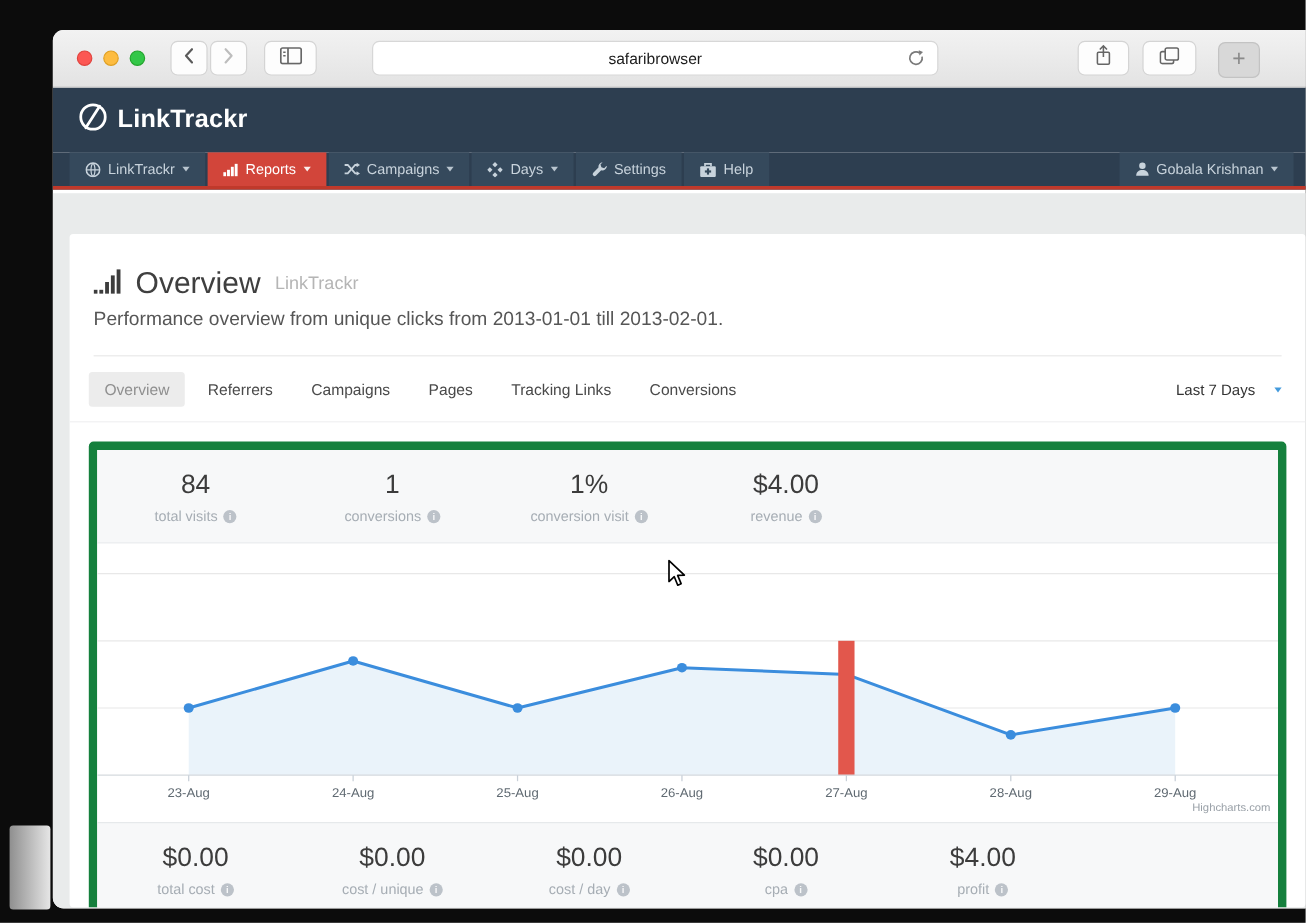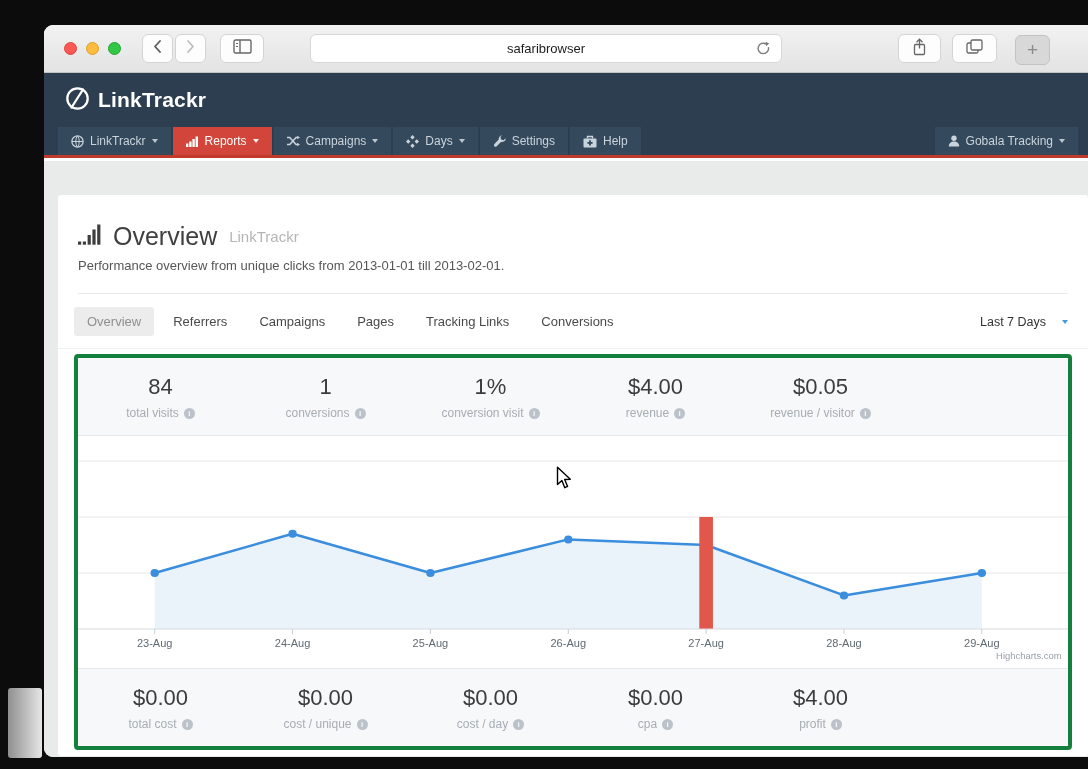--- a/index.html
+++ b/index.html
@@ -63,33 +63,33 @@
 
   
   .page { position:absolute; top:136px; bottom:0; left:0; right:0; background:#e9ebeb; }
   .card { position:absolute; left:14px; right:14px; top:34px; bottom:1px;
     background:#fff; border-radius:3px; overflow:hidden; }
 
   .title-sec { padding:27px 20px 0 20px; }
   .title-row { display:flex; align-items:center; gap:10px; }
   .page-title { font-size:25px; color:#3f3f3f; }
   .title-suffix { font-size:15px; color:#b5b5b5; margin-left:2px; }
-  .subtitle { font-size:13px; color:#565656; margin-top:7px; }
+  .subtitle { font-size:16px; color:#565656; margin-top:7px; }
   .title-divider { height:1px; background:#e9e9e9; margin-top:20px; }
 
   .tabs-row { display:flex; align-items:center; padding:13px 20px 0 16px; }
   .tab { font-size:13px; color:#4a4a4a; padding:7px 13px; margin-right:6px;
     border-radius:3px; cursor:pointer; }
   .tab.active { background:#ececec; color:#8f8f8f; }
   .date-range { margin-left:auto; font-size:12.5px; color:#333;
     display:flex; align-items:center; gap:16px; cursor:pointer; }
   .date-range .caret { color:#2f8fd8; }
   .tabs-underline { height:1px; background:#f0f1f2; margin-top:12px; }
 
-  .panel { margin:5px 16px 0 16px; border:4px solid #15803d; border-radius:4px;
+  .panel { margin:16px 16px 0 16px; border:7px solid #15803d; border-radius:4px;
     overflow:hidden; }
   .stats-row { display:grid; grid-template-columns:repeat(6,1fr);
     background:#f7f8f9; padding:16px 0 15px; }
   .stats-top { border-bottom:1px solid #e6e9eb; }
   .stats-bottom { border-top:1px solid #e6e9eb; }
   .stat-cell { text-align:center; }
   .stat-value { font-size:22px; color:#3c3c3c; }
   .stat-label { font-size:12px; color:#a6adb4; margin-top:6px;
     display:flex; align-items:center; justify-content:center; gap:5px; }
   .info-dot { width:11px; height:11px; border-radius:50%; background:#bcc2c9;
@@ -253,21 +253,21 @@
         </div>
       </div>
     <div id="nav-right" style="display:flex; margin-left:auto;">
         <div class="nav-item nav-user">
           <span class="nav-icon">
             <svg width="12" height="12" viewBox="0 0 12 12">
               <circle cx="6" cy="3.2" r="2.7" fill="currentColor"></circle>
               <path d="M0.8 11.4c0-3.2 2.3-4.8 5.2-4.8s5.2 1.6 5.2 4.8z" fill="currentColor"></path>
             </svg>
           </span>
-          <span>Gobala Tracking</span>
+          <span>Gobala Krishnan</span>
           <span class="caret"></span>
         </div>
       </div>
   </div>
 
   <div class="page">
     <div class="card">
 
       <div class="title-sec">
         <div class="title-row">
@@ -325,27 +325,20 @@
               <div class="stat-value">1%</div>
               <div class="stat-label">
                 <span>conversion visit</span>
                 <span class="info-dot"></span>
               </div>
             </div>
             <div class="stat-cell">
               <div class="stat-value">$4.00</div>
               <div class="stat-label">
                 <span>revenue</span>
-                <span class="info-dot"></span>
-              </div>
-            </div>
-            <div class="stat-cell">
-              <div class="stat-value">$0.05</div>
-              <div class="stat-label">
-                <span>revenue / visitor</span>
                 <span class="info-dot"></span>
               </div>
             </div>
           </div>
         <div class="chart-wrap">
           <svg id="chart" viewBox="0 0 942 232" preserveAspectRatio="none">
               <line x1="0" y1="137" x2="942" y2="137" stroke="#e8e8e8" stroke-width="1"></line>
               <line x1="0" y1="81" x2="942" y2="81" stroke="#e8e8e8" stroke-width="1"></line>
               <line x1="0" y1="25" x2="942" y2="25" stroke="#e8e8e8" stroke-width="1"></line>
               <path d="M73,193 L73,137 L204.16666666666666,97.80000000000001 L335.3333333333333,137 L466.5,103.4 L597.6666666666666,109 L728.8333333333334,159.4 L860,137 L860,193 Z" fill="#eaf3fa"></path>

